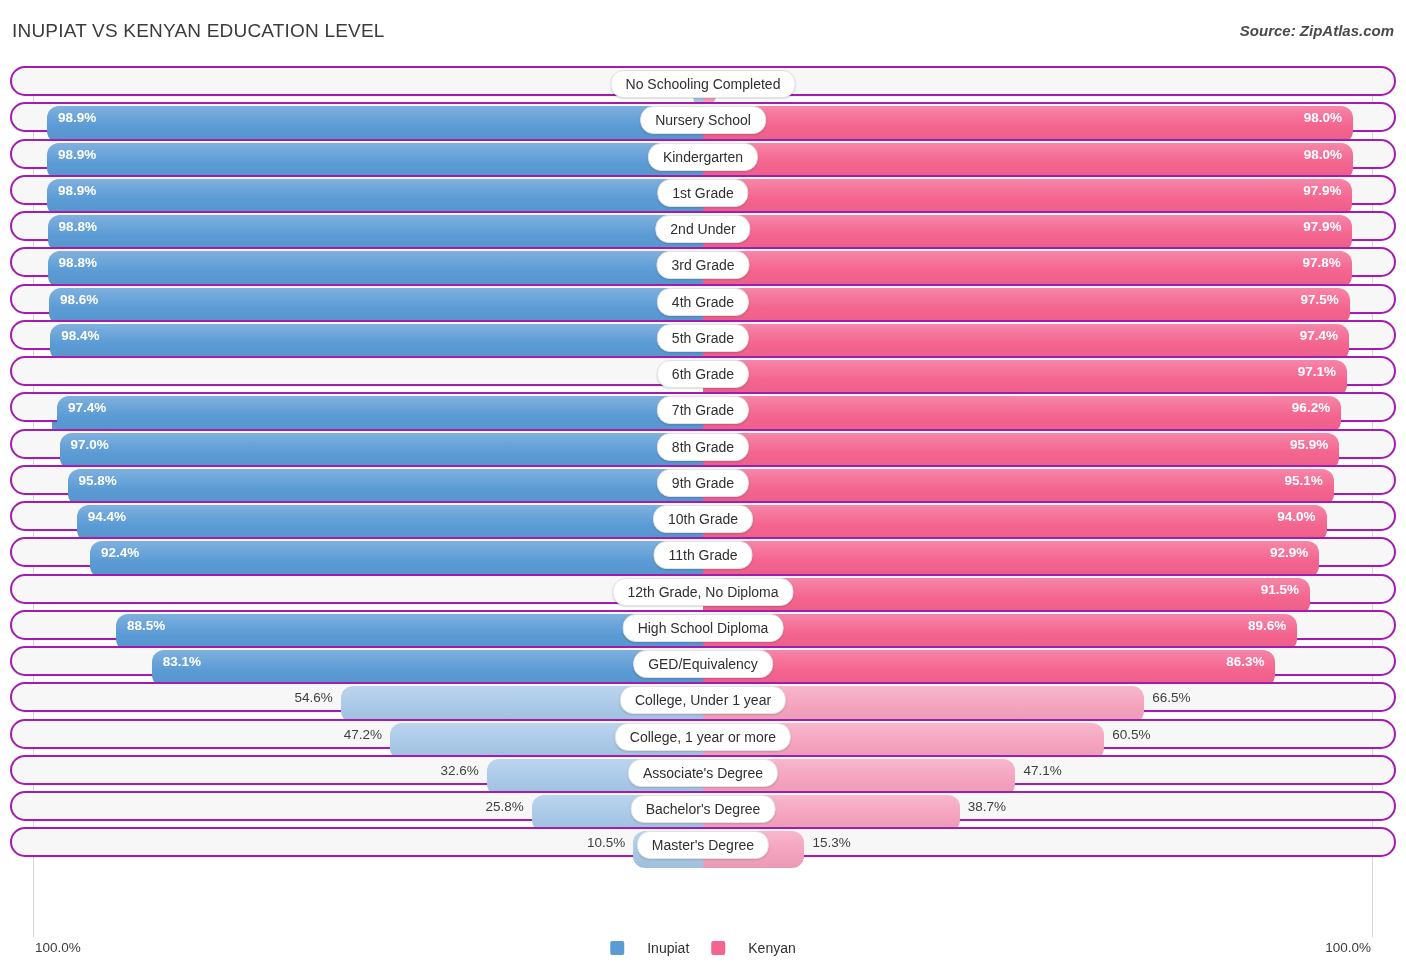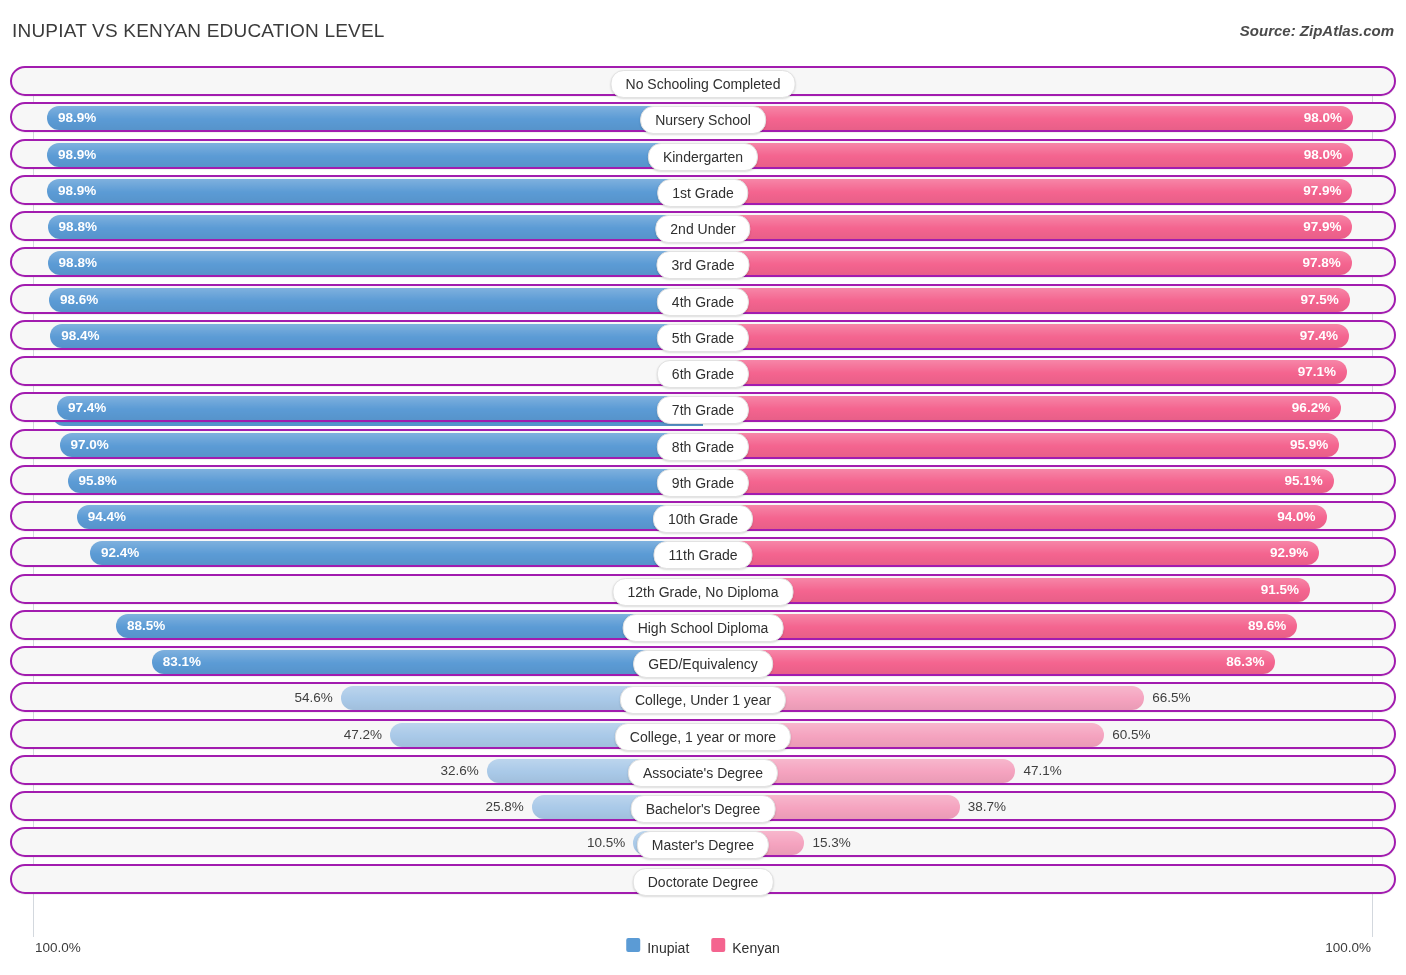--- a/index.html
+++ b/index.html
@@ -75,21 +75,21 @@
     height: 30px;
     width: 50%;
     overflow: visible;
   }
   .half.left  { left: 0; }
   .half.right { right: 0; }
 
   .bar {
     position: absolute;
     top: 3px;
-    height: 24px;
+    height: 37px;
     box-sizing: border-box;
   }
   .bar.left {
     right: 0;
     border-radius: 12px 0 0 12px;
     background: #5b9bd5;
     background-image: linear-gradient(to bottom, rgba(255,255,255,0.22), rgba(255,255,255,0) 55%, rgba(0,0,0,0.05));
   }
   .bar.right {
     left: 0;
@@ -168,22 +168,22 @@
     left: 50%;
     top: 0;
     transform: translateX(-50%);
     display: flex;
     align-items: center;
     gap: 22px;
     line-height: 20px;
   }
   .legend-item {
     display: flex;
-    align-items: flex-start;
-    gap: 7px;
+    align-items: center;
+    gap: 23px;
     font-size: 14px;
     color: #303030;
     white-space: nowrap;
   }
   .legend-swatch {
     width: 14px;
     height: 14px;
     border-radius: 2px;
     display: inline-block;
   }
@@ -463,31 +463,20 @@
         <div class="row">
           <div class="half left">
             <span class="val-out left" style="right: calc(10.08% + 8px);">10.5%</span>
             <div class="bar left pale" style="width: 10.08%;"></div>
           </div>
           <div class="half right">
             <span class="val-out right" style="left: calc(14.688% + 8px);">15.3%</span>
             <div class="bar right pale" style="width: 14.688%;"></div>
           </div>
           <div class="center-pill">Master's Degree</div>
-        </div>
-        <div class="row">
-          <div class="half left">
-            <span class="val-out left" style="right: calc(1.248% + 8px);">1.3%</span>
-            <div class="bar left pale" style="width: 1.248%;"></div>
-          </div>
-          <div class="half right">
-            <span class="val-out right" style="left: calc(1.824% + 8px);">1.9%</span>
-            <div class="bar right pale" style="width: 1.824%;"></div>
-          </div>
-          <div class="center-pill">Doctorate Degree</div>
         </div>
       </div>
   </div>
 
   <div id="footer">
     <div class="axis-end left">100.0%</div>
     <div class="legend">
       <div class="legend-item">
         <span class="legend-swatch a"></span>
         <span>Inupiat</span>

